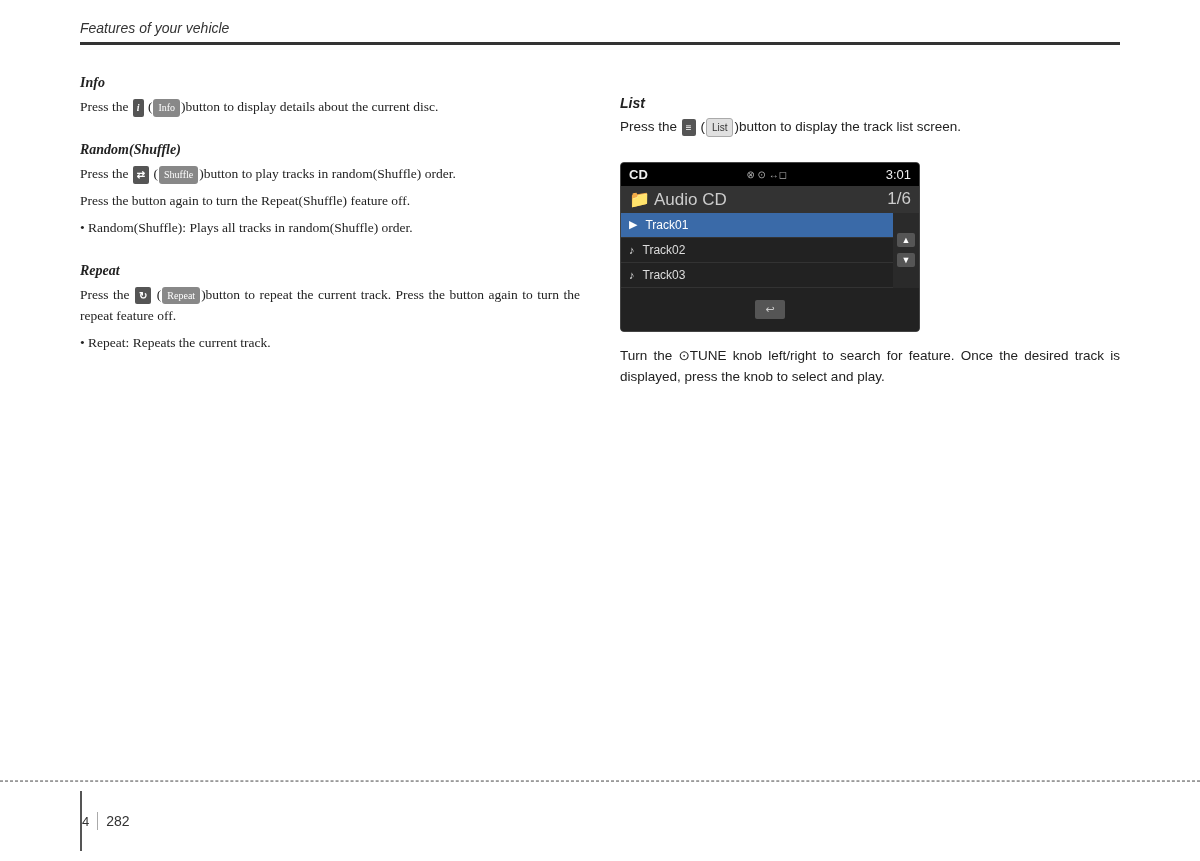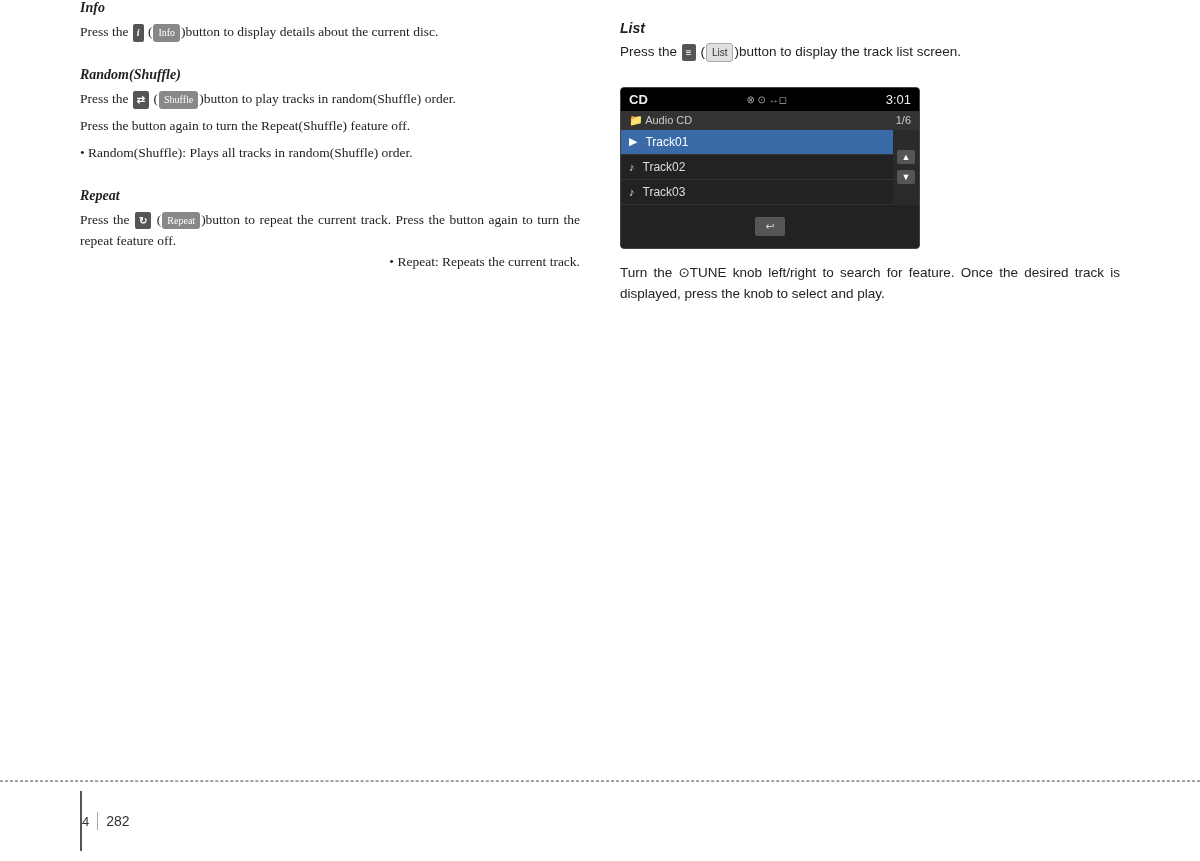--- a/index.html
+++ b/index.html
@@ -155,21 +155,21 @@
       color: #aaa;
     }
 
     .cd-folder-row {
       background: #333;
       display: flex;
       justify-content: space-between;
       align-items: center;
       padding: 3px 8px;
       color: #ccc;
-      font-size: 11px;
+      font-size: 17px;
     }
 
     .cd-track {
       display: flex;
       align-items: center;
       padding: 5px 8px;
       border-bottom: 1px solid #333;
       color: #ddd;
       font-size: 12px;
       gap: 8px;
@@ -261,20 +261,23 @@
     .footer-282 {
       font-size: 14px;
       color: #333;
     }
   </style>
 </head>
 <body>
 
 <div class="page">
 
+  <div class="header">
+    <span class="header-title">Features of your vehicle</span>
+  </div>
 
   <div class="columns">
 
     <div class="col-left">
 
       <div class="section">
         <div class="section-title">Info</div>
         <p class="section-body">
           Press the
           <span class="btn-icon"><em>i</em></span>
@@ -297,21 +300,21 @@
         </p>
       </div>
 
       <div class="section">
         <div class="section-title">Repeat</div>
         <p class="section-body">
           Press the
           <span class="btn-icon">↻</span>
           (<span class="btn-label">Repeat</span>)button to repeat the current track. Press the button again to turn the repeat feature off.
         </p>
-        <p class="bullet-item" style="margin-top:0;text-align:right;">
+        <p class="bullet-item" style="margin-top:6px;">
           • Repeat: Repeats the current track.
         </p>
       </div>
 
     </div>
 
     <div class="col-right">
 
       <div class="section">
         <div class="section-title">List</div>

